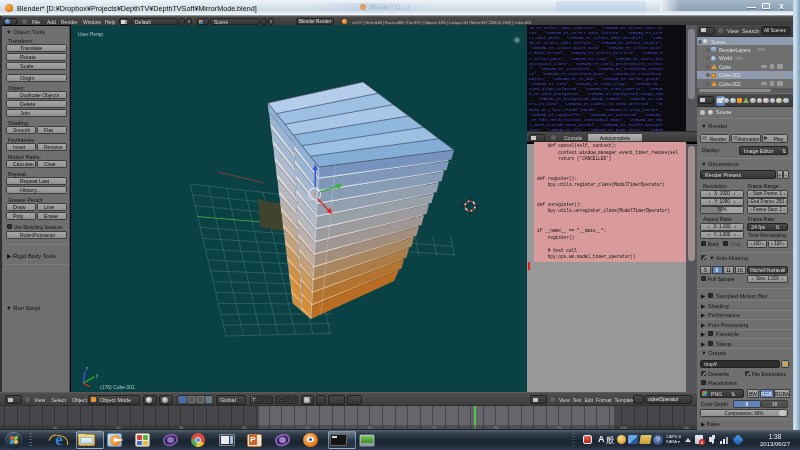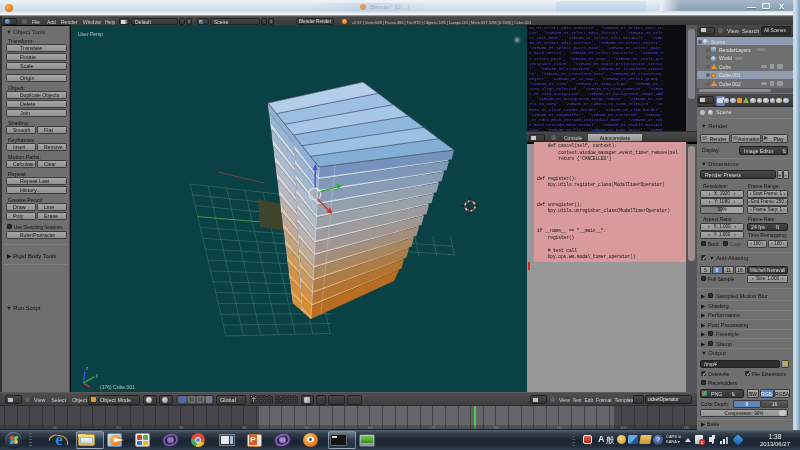--- a/index.html
+++ b/index.html
@@ -18,20 +18,21 @@
 <div class="abs" style="left:556px;top:1px;width:90px;height:14px;background:linear-gradient(#c4d8ee,#a8c2e0);opacity:.5;border-radius:2px;"></div>
 <div class="abs" style="left:360px;top:4px;width:6px;height:6px;border-radius:50%;background:#e88a24;opacity:.75;"></div>
 <div class="abs" style="left:370px;top:4px;font-size:6px;color:#6a7a8a;opacity:.38;white-space:nowrap;">Blender* [D:...]</div>
 <div class="abs" style="left:660px;top:0;width:133px;height:11px;background:linear-gradient(#9db0c2,#8299ae);opacity:.9;"></div>
 <div class="abs" style="left:660px;top:0;width:20px;height:11px;background:linear-gradient(90deg,rgba(238,243,248,1),rgba(238,243,248,0));"></div>
 <div class="abs" style="left:0;top:11px;width:793px;height:4px;background:linear-gradient(rgba(255,255,255,.2),rgba(255,255,255,.9));"></div>
 <div class="abs" style="left:747px;top:6.5px;width:9px;height:1.8px;background:#fafcfe;box-shadow:0 1px 1px rgba(40,60,80,.5);"></div>
 <div class="abs" style="left:762px;top:3px;width:8px;height:6px;border:1.7px solid #fafcfe;border-radius:1px;box-shadow:0 1px 1px rgba(40,60,80,.4);"></div>
 <div class="abs" style="left:779px;top:1px;color:#fafcfe;font-size:9px;font-weight:bold;text-shadow:0 1px 1px rgba(40,60,80,.5);">x</div>
 <div class="abs" style="left:5px;top:4px;width:8px;height:8px;border-radius:50%;background:radial-gradient(circle at 35% 35%,#ffb25e,#e87d1e 60%,#b35510);"></div>
+<div class="abs" style="left:17px;top:3.5px;font-size:7.2px;color:#101010;white-space:nowrap;">Blender* [D:¥Dropbox¥Projects¥DepthTV¥DepthTVSoft¥MirrorMode.blend]</div>
 </div>
 <div class="abs" style="left:0;top:16px;width:793px;height:9px;background:linear-gradient(#484848,#3a3a3a);border-top:1px solid #5a5a5a;">
 <div class="dd" style="left:3px;top:1px;width:14px;height:7px;border-radius:2px;"></div>
 <div class="abs" style="left:5px;top:2px;width:5px;height:5px;border-radius:50%;background:radial-gradient(circle at 35% 30%,#7ab0e0,#2a62a8);"></div>
 <div class="abs" style="left:22px;top:2px;width:5px;height:5px;border-radius:50%;background:#606060;"></div>
 <div class="wlbl" style="left:32px;top:2px;font-size:5px;">File</div>
 <div class="wlbl" style="left:47px;top:2px;font-size:5px;">Add</div>
 <div class="wlbl" style="left:61px;top:2px;font-size:5px;">Render</div>
 <div class="wlbl" style="left:83px;top:2px;font-size:5px;">Window</div>
 <div class="wlbl" style="left:105px;top:2px;font-size:5px;">Help</div>

